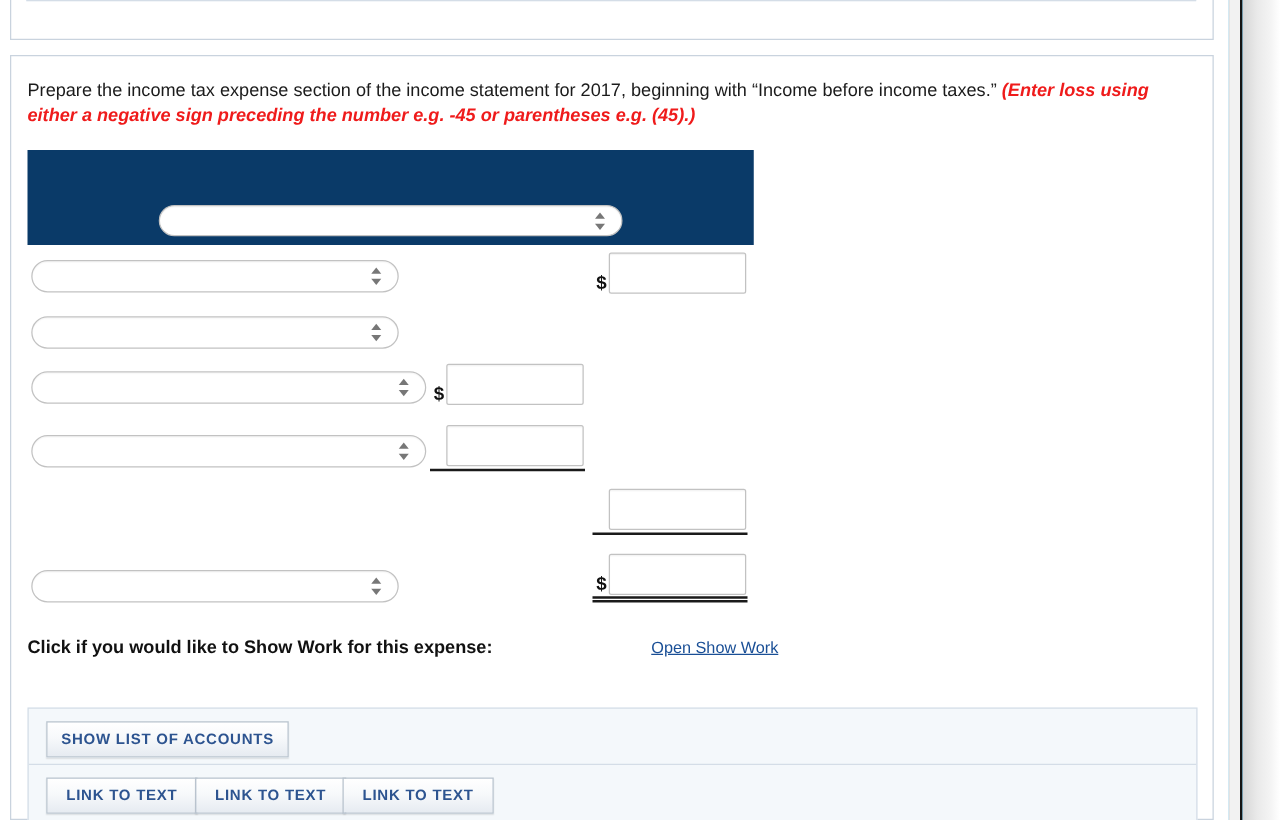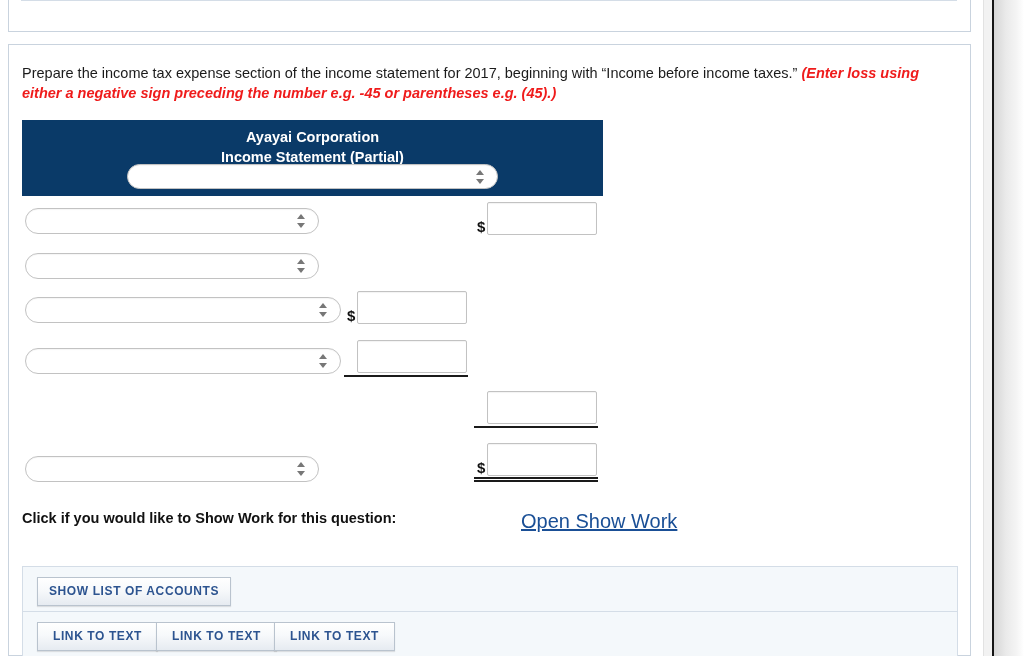--- a/index.html
+++ b/index.html
@@ -180,21 +180,21 @@
   .showwork {
     position: absolute;
     left: 13px; top: 465px;
     font-size: 14.5px;
     font-weight: bold;
     color: #111;
   }
   .showwork-link {
     position: absolute;
     left: 512px; top: 465px;
-    font-size: 20px;
+    font-size: 13px;
     color: #1a4f96;
     text-decoration: underline;
     cursor: pointer;
   }
 
   
   .panel-bottom {
     position: absolute;
     left: 13px; top: 521px;
     width: 936px;
@@ -264,24 +264,20 @@
       </div>
     </div>
 
     <div class="panel-main">
 
       <div class="prompt"><span>Prepare the income tax expense section of the income statement for 2017, beginning with “Income before income taxes.” </span><span class="warn">(Enter loss using either a negative sign preceding the number e.g. -45 or parentheses e.g. (45).)</span></div>
 
       <div class="stmt">
 
         <div class="stmt-head">
-          <div class="stmt-title">
-            <div>Ayayai Corporation</div>
-            <div>Income Statement (Partial)</div>
-          </div>
           <div class="sel head-select">
             <span class="arrows">
                 <i class="up"></i>
                 <i class="dn"></i>
               </span>
           </div>
         </div>
 
         <div class="sel" style="left:3px; top:88px; width:294px; height:26px;">
           <span class="arrows">
@@ -325,21 +321,21 @@
               <i class="up"></i>
               <i class="dn"></i>
             </span>
         </div>
         <div class="dollar" style="left:455px; top:340px;">$</div>
         <div class="tbox" style="left:465px; top:323px; width:110px; height:33px;"></div>
         <div class="rule2" style="left:452px; top:357px; width:124px;"></div>
 
       </div>
 
-      <div class="showwork">Click if you would like to Show Work for this question:</div>
+      <div class="showwork">Click if you would like to Show Work for this expense:</div>
       <div class="showwork-link">Open Show Work</div>
 
       <div class="panel-bottom">
         <div class="row-accounts">
           <div class="btn">SHOW LIST OF ACCOUNTS</div>
         </div>
         <div class="row-links">
           <div class="btn l1">LINK TO TEXT</div>
           <div class="btn l2">LINK TO TEXT</div>
           <div class="btn l3">LINK TO TEXT</div>

